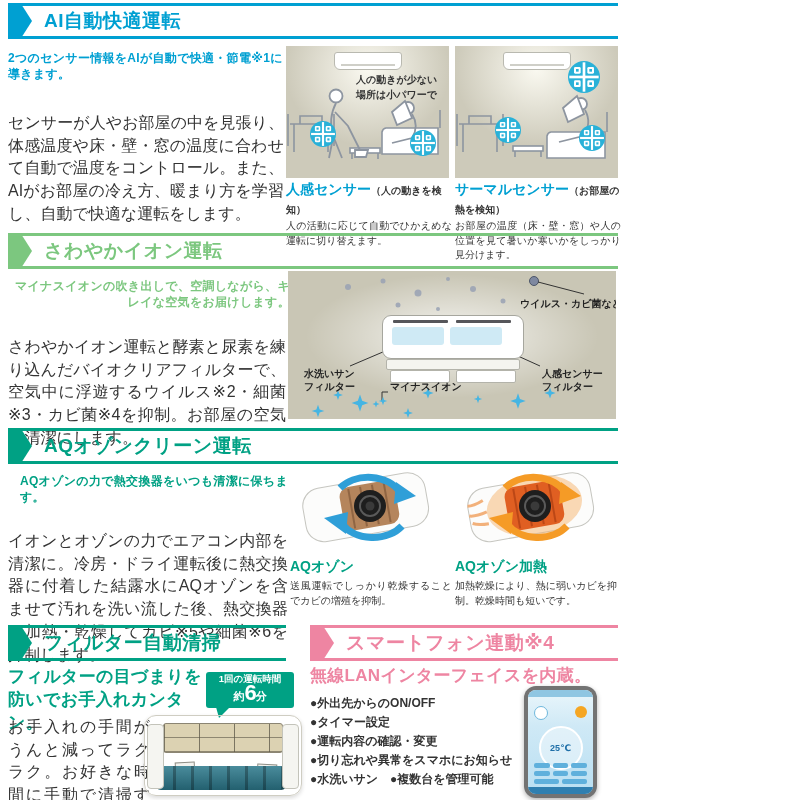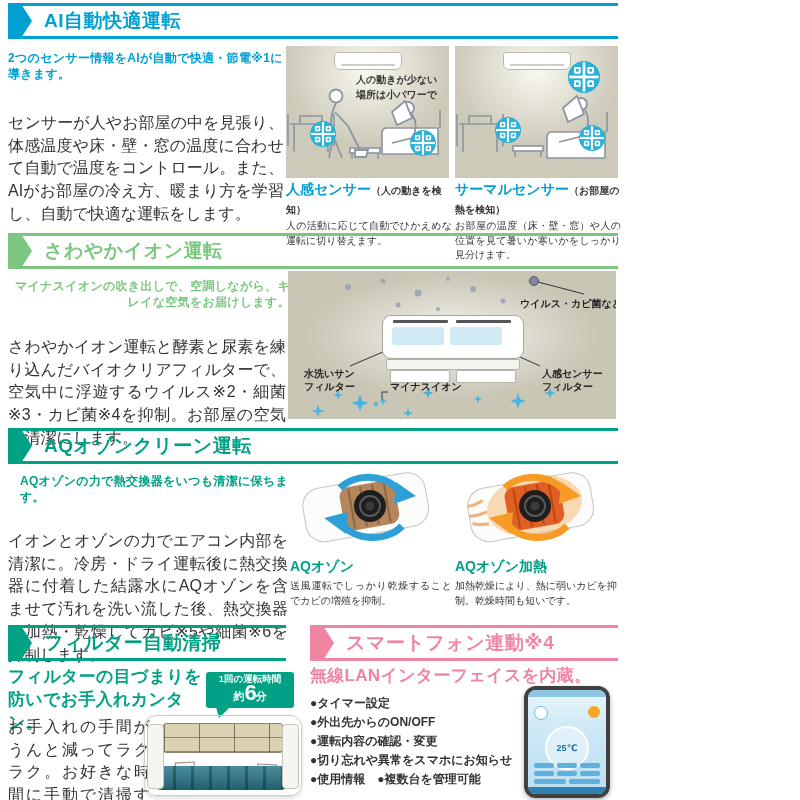--- a/index.html
+++ b/index.html
@@ -65,21 +65,21 @@
       background-image:repeating-linear-gradient(90deg,rgba(90,85,70,.75) 0 1px,transparent 1px 35px),
                        repeating-linear-gradient(0deg,rgba(90,85,70,.6) 0 1px,transparent 1px 14px);}
   .fp-tag{position:absolute;background:#f2f2ee;border:1px solid #8e8e86;}
   .fp-roller{position:absolute;left:10px;right:14px;bottom:5px;height:24px;border-radius:6px;
       background:linear-gradient(180deg,#4a8c9c,#23606f);
       background-image:repeating-linear-gradient(90deg,rgba(0,0,0,.28) 0 3px,transparent 3px 18px),linear-gradient(180deg,#4a8c9c,#23606f);}
   .fp-cap{position:absolute;top:8px;bottom:6px;width:15px;background:#f5f5f1;border:1px solid #c3c3ba;border-radius:4px;}
 
   
   .bullet{font-size:12px;line-height:1.58;color:#333;font-weight:bold;white-space:nowrap;}
-  .phone{position:absolute;left:524px;top:686px;width:86px;height:112px;background:#404040;border-radius:12px;
+  .phone{position:absolute;left:524px;top:686px;width:73px;height:112px;background:#737373;border-radius:12px;
          padding:4px;box-sizing:border-box;box-shadow:0 2px 5px rgba(0,0,0,.3);}
   .phone .screen{position:relative;width:100%;height:100%;border-radius:8px;overflow:hidden;
       background:linear-gradient(180deg,#eaf6fb,#cfe9f6 35%,#b9dff2);}
   .ph-top{position:absolute;left:0;right:0;top:0;height:7px;background:#8fc6e2;}
   .ph-cirL{position:absolute;left:6px;top:16px;width:12px;height:12px;border-radius:50%;background:#fff;border:1px solid #6fb8dd;}
   .ph-cirR{position:absolute;right:6px;top:16px;width:12px;height:12px;border-radius:50%;background:#f5a623;}
   .ph-dial{position:absolute;left:50%;top:36px;transform:translateX(-50%);width:40px;height:40px;border-radius:50%;
       border:2px solid #fff;background:rgba(255,255,255,.4);display:flex;align-items:center;justify-content:center;
       font-size:9px;font-weight:bold;color:#1f6fa8;}
   .ph-rows{position:absolute;left:6px;right:6px;bottom:10px;display:flex;flex-direction:column;gap:3px;}
@@ -396,25 +396,25 @@
       <div class="fp-cap" style="right:2px;"></div>
     </div>
   </div>
 
   <div class="sec-hdr hdr-pink abs" style="left:310px;top:625px;width:308px;">
     <div class="flag"></div>
     <div class="ttl">スマートフォン連動※4</div>
   </div>
   <div class="sub pink abs" style="left:310px;top:665px;width:306px;font-size:17px;white-space:nowrap;">無線LANインターフェイスを内蔵。</div>
   <div class="abs" style="left:310px;top:694px;width:212px;">
+    <div class="bullet">●外出先からのON/OFF</div>
     <div class="bullet">●タイマー設定</div>
-    <div class="bullet">●外出先からのON/OFF</div>
     <div class="bullet">●運転内容の確認・変更</div>
     <div class="bullet">●切り忘れや異常をスマホにお知らせ</div>
-    <div class="bullet">●使用情報　●複数台を管理可能</div>
+    <div class="bullet">●水洗いサン　●複数台を管理可能</div>
   </div>
 
   <div class="phone">
     <div class="screen">
       <div class="ph-top"></div>
       <div class="ph-cirL"></div>
       <div class="ph-cirR"></div>
       <div class="ph-dial">
           <span>25℃</span>
         </div>

